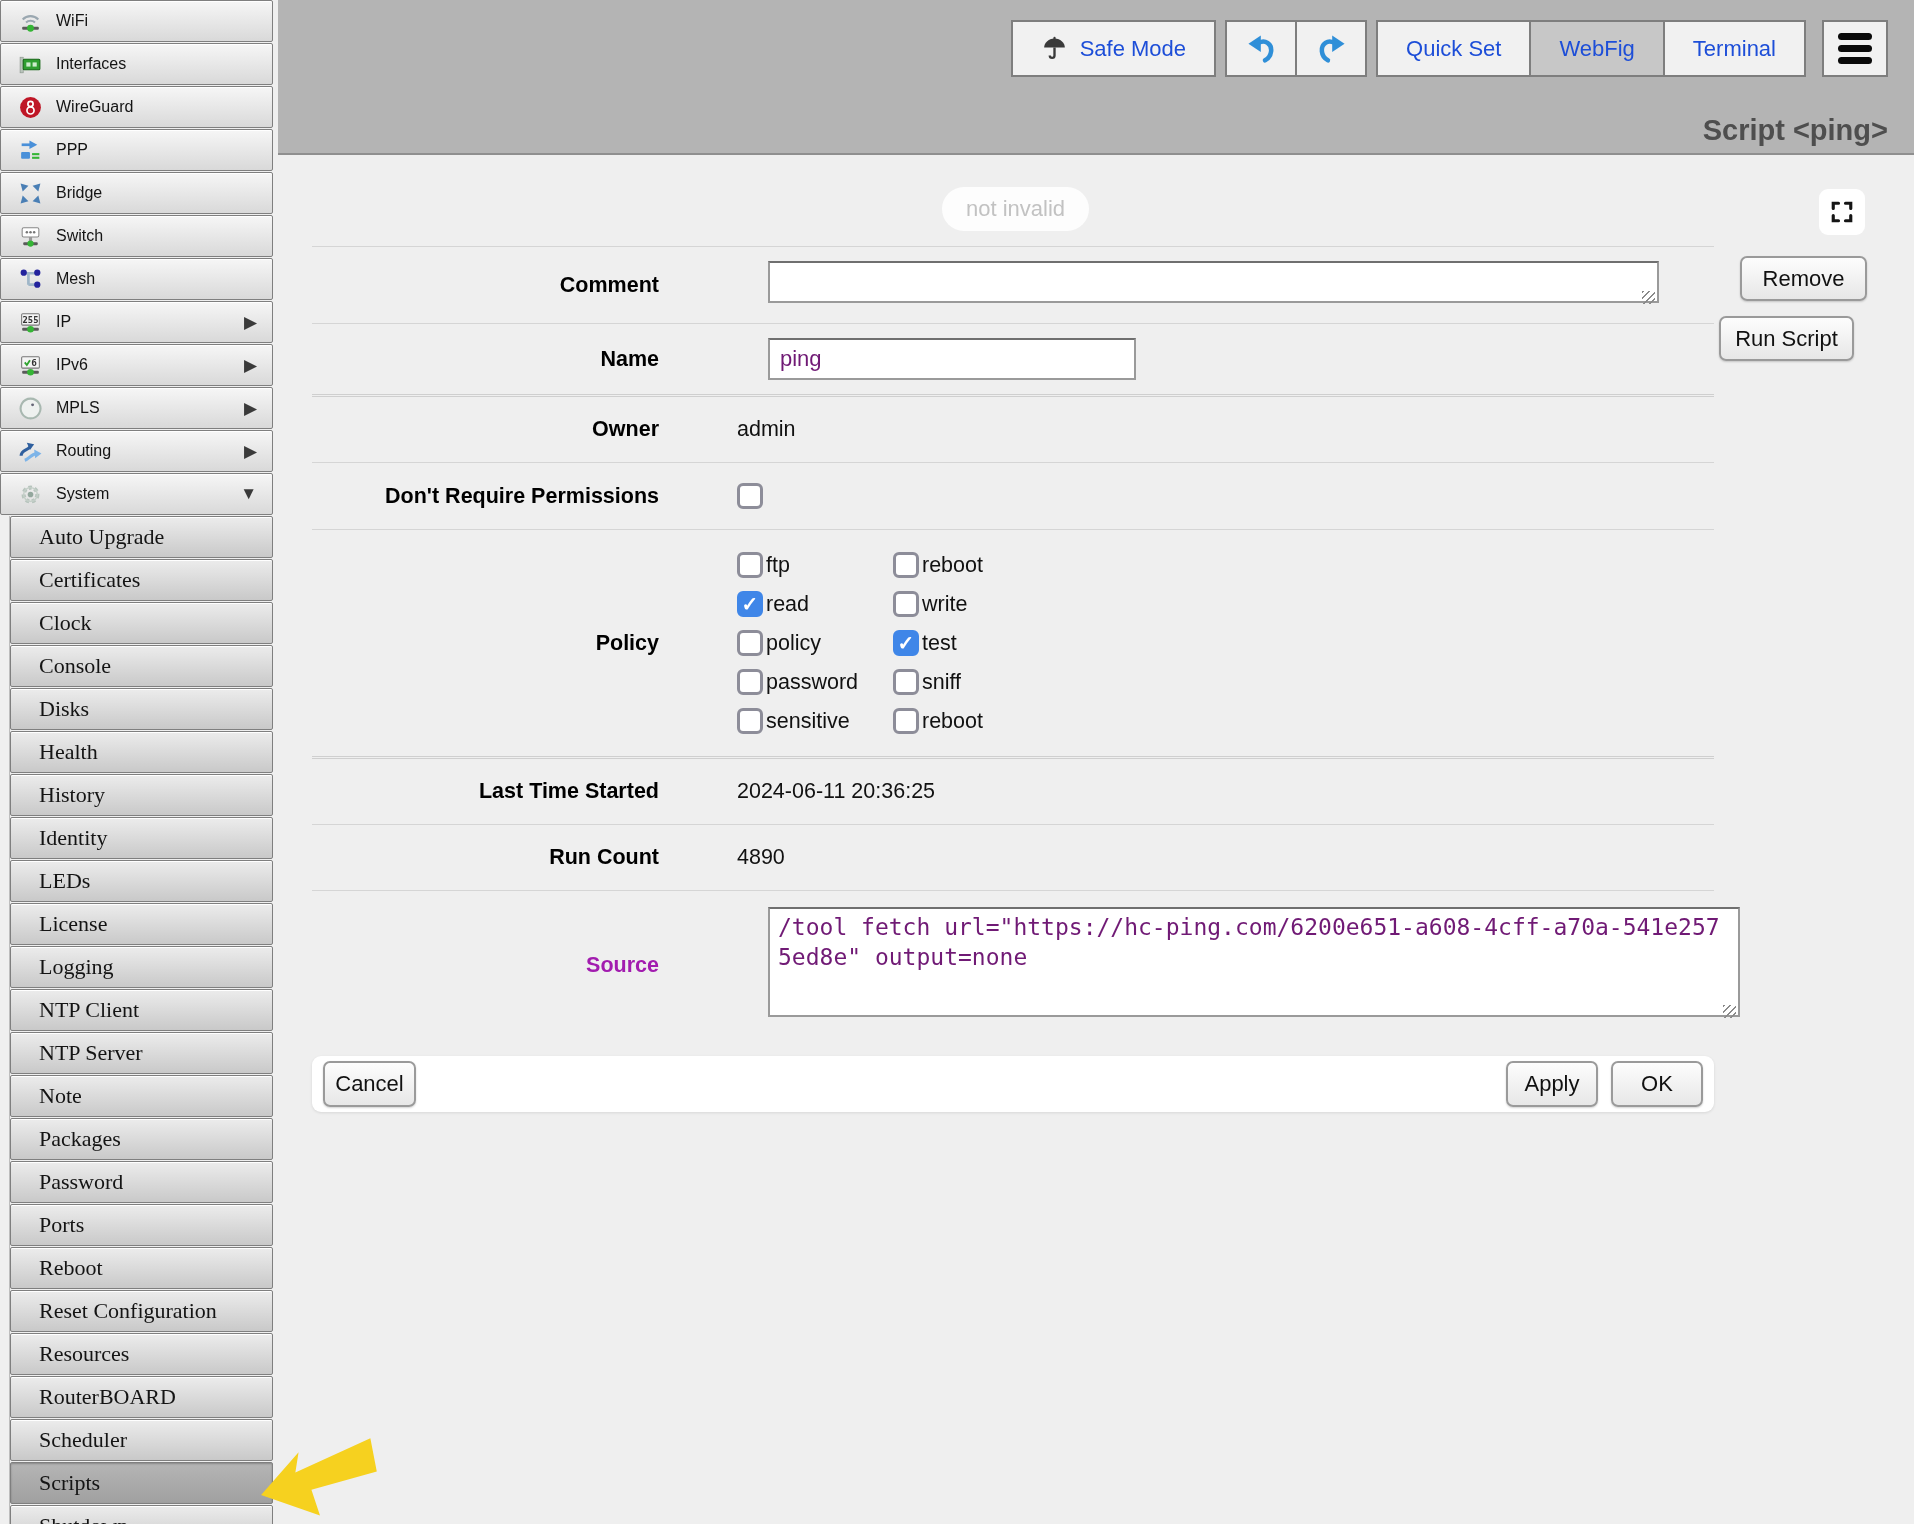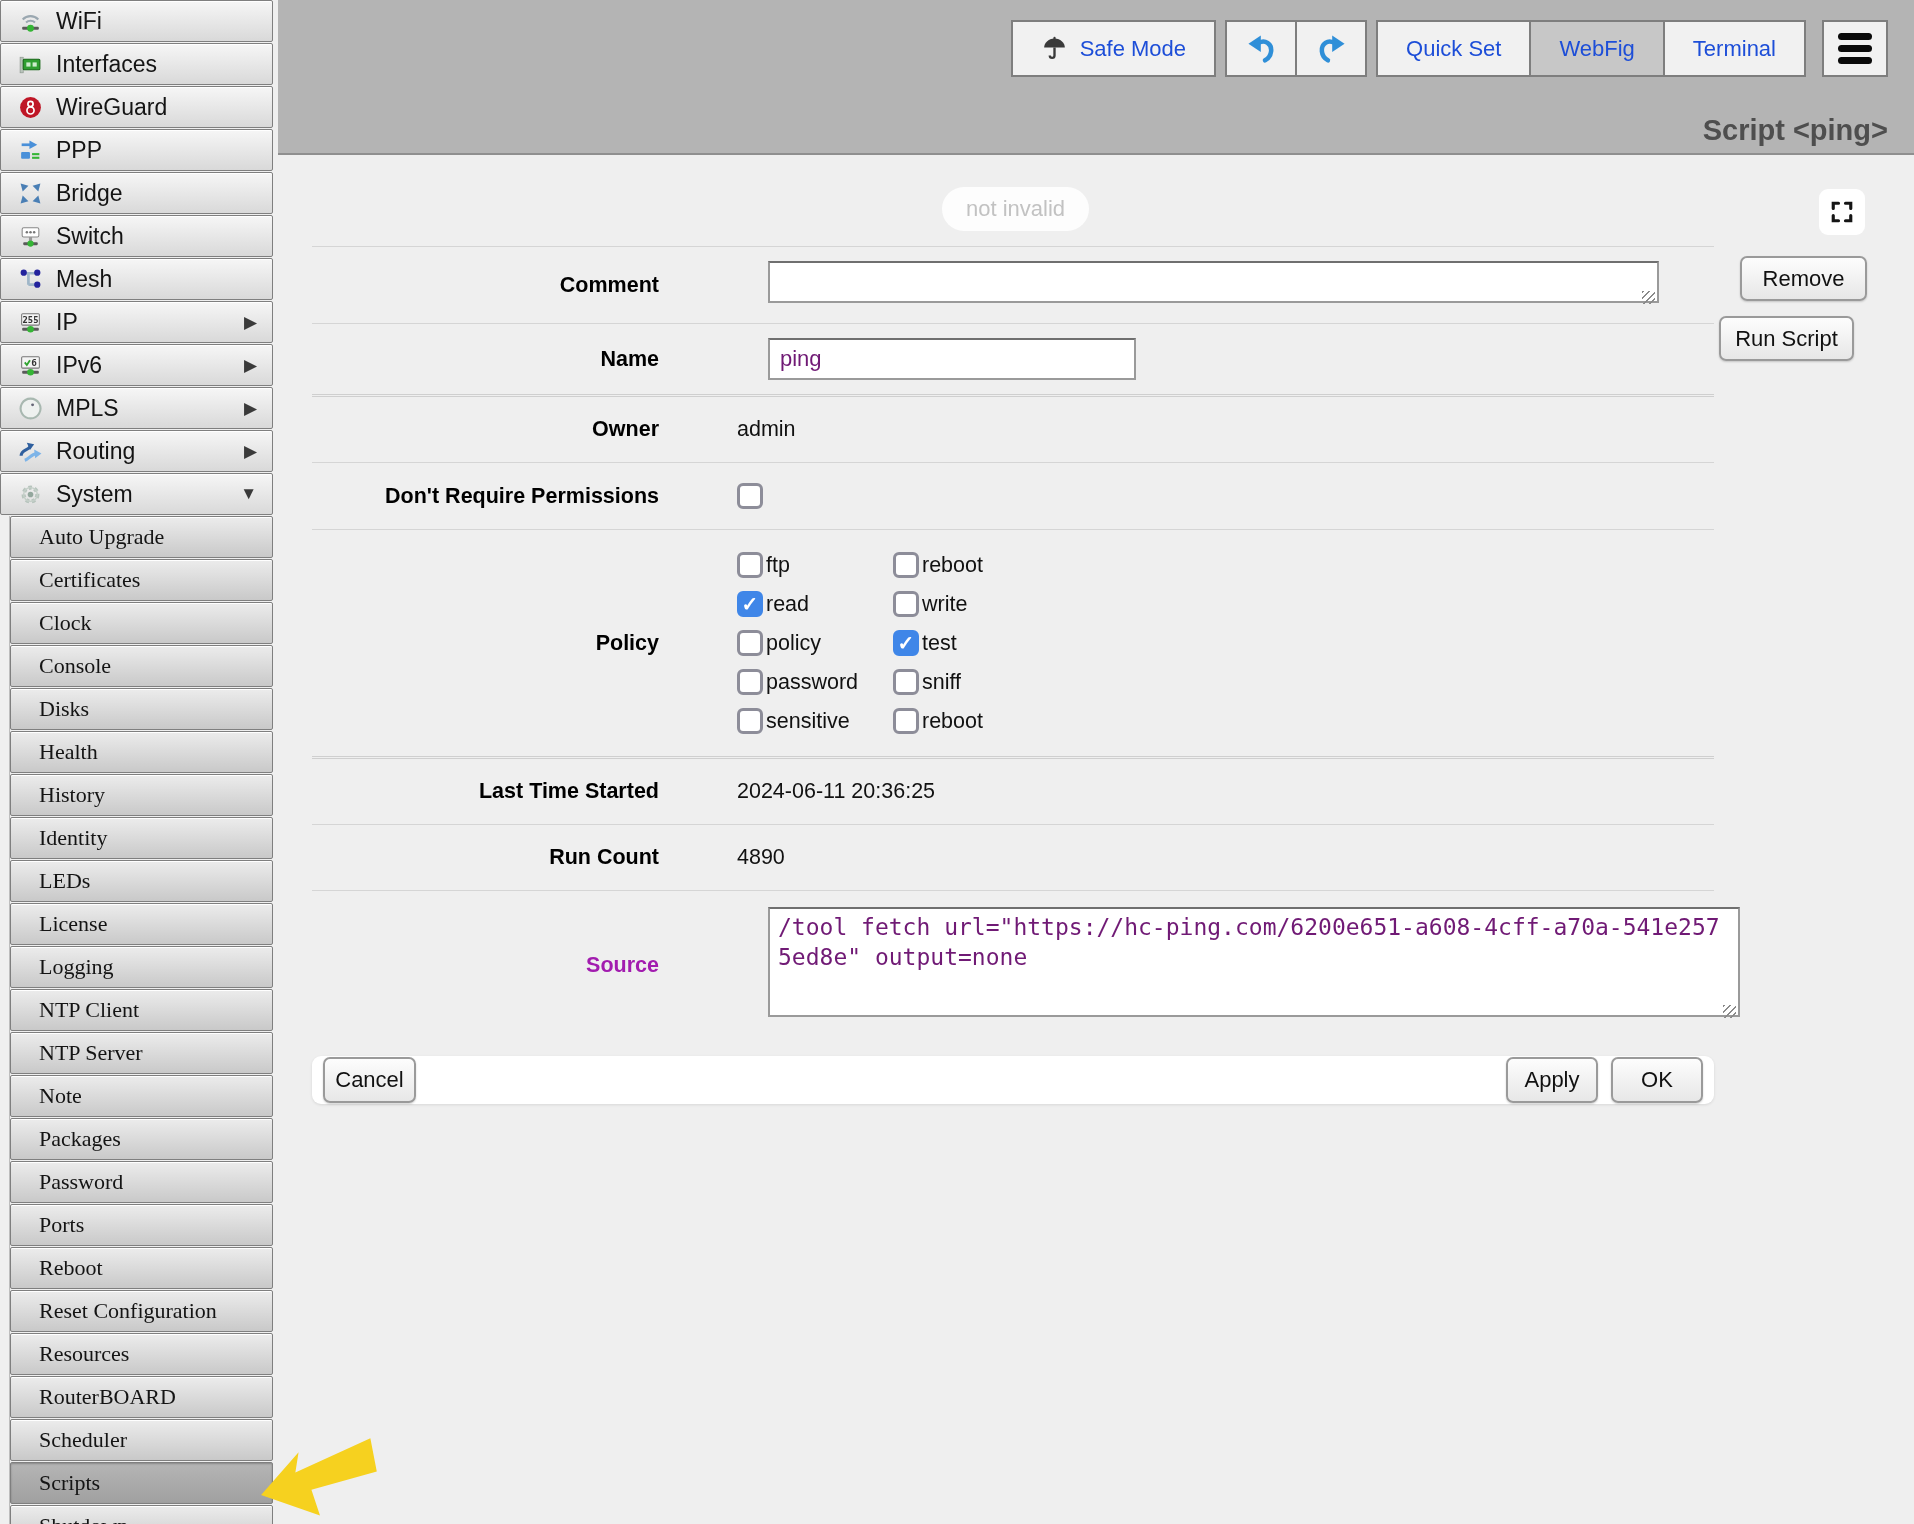--- a/index.html
+++ b/index.html
@@ -32,21 +32,21 @@
   .sidebar { position:absolute; left:0; top:0; width:273px; height:1524px; overflow:hidden; z-index:4; }
   .side-item, .sub-item {
     height:42px; margin-bottom:1px; display:flex; align-items:center;
     background:linear-gradient(#f6f6f6, #d9d9d9);
     border:1px solid #7f7f7f; border-radius:2px;
     box-shadow:inset 0 1px 0 #ffffff;
     padding:0 10px 0 16px; cursor:default;
   }
   .side-icon { width:26px; height:26px; margin-right:13px; display:flex; align-items:center; justify-content:center; flex:none; }
   .side-icon svg { width:25px; height:25px; display:block; }
-  .side-label { flex:1; font-size:23px; color:#141414; white-space:nowrap; }
+  .side-label { flex:1; font-size:16px; color:#141414; white-space:nowrap; }
   .side-arrow { font-size:17px; color:#3a3a3a; margin-right:5px; }
   .sub-list { margin-left:9px; border-left:1px solid #bdbdbd; }
   .sub-item { background:linear-gradient(#ececec, #c9c9c9); padding-left:28px;font-family:Liberation Serif, serif; }
   .sub-item .side-label { font-size:22px; }
   .sub-item.on { background:linear-gradient(#b5b5b5, #a0a0a0); box-shadow:inset 0 1px 2px rgba(0,0,0,.25); }
 
   
   .btn { background:linear-gradient(#fdfdfd, #e7e7e7); border:2px solid #9a9a9a; border-radius:7px;
          font-size:22px; color:#111; display:flex; align-items:center; justify-content:center;
          box-shadow:0 1px 2px rgba(0,0,0,.18); cursor:default; font-family:inherit; }
@@ -86,21 +86,21 @@
 
   .pol-grid { display:grid; grid-template-columns:156px auto; row-gap:13px; padding:4px 0; }
   .pol-opt { display:flex; align-items:center; }
   .pol-opt .olabel { margin-left:3px; font-size:21.5px; }
   .perm-row { padding:20px 0; }
   .info-row { padding:20px 0; }
   .policy-row { padding:18px 0; }
   .source-row { padding:16px 0 20px; align-items:center; }
 
   
-  .actionbar { position:absolute; left:312px; top:1056px; width:1402px; height:48px; background:#fff;
+  .actionbar { position:absolute; left:312px; top:1056px; width:1402px; height:56px; background:#fff;
                border-radius:9px; box-shadow:0 1px 3px rgba(0,0,0,.10); display:flex; align-items:center;
                padding:2px 11px; z-index:1; }
   .cancel-btn { width:93px; height:46px; }
   .apply-btn { width:92px; height:46px; margin-left:auto; }
   .ok-btn { width:92px; height:46px; margin-left:13px; }
 
   .cursor-arrow { position:absolute; left:260px; top:1436px; z-index:6; }
 </style>
 </head>
 <body>

